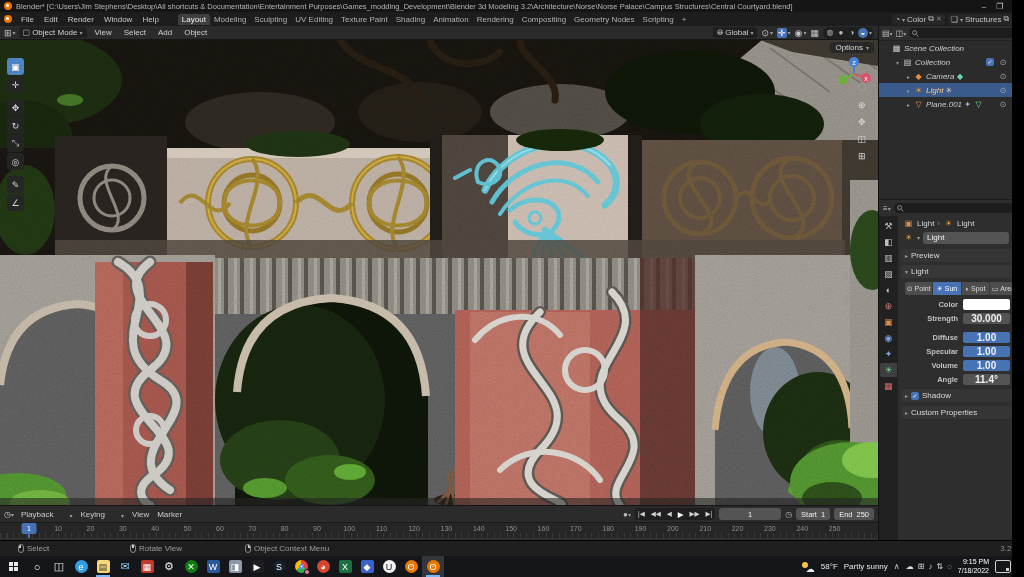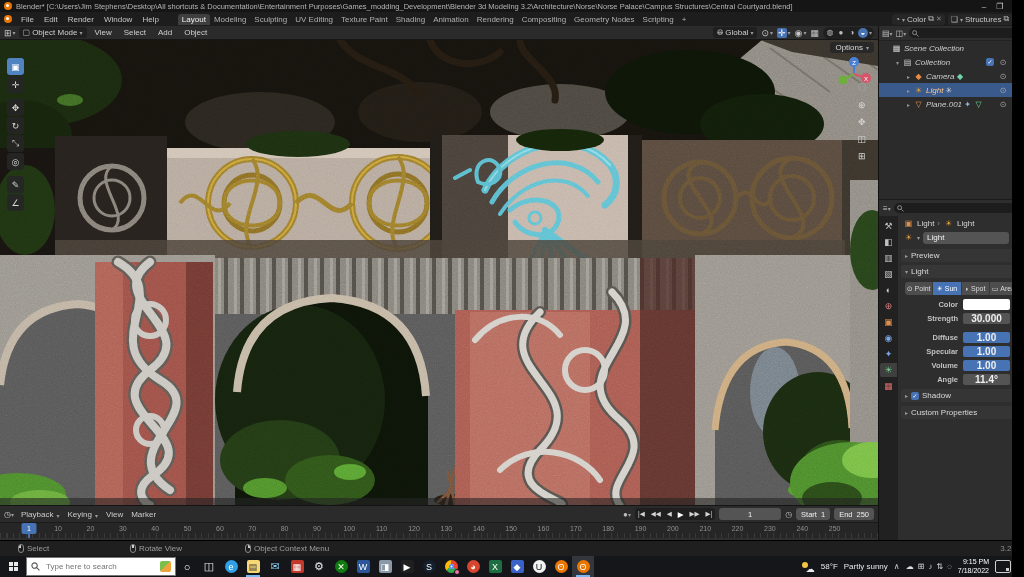--- a/index.html
+++ b/index.html
@@ -101,21 +101,21 @@
          color:#f0f0f0;font-size:10px;}
   .pvalue{background:#545454;} .pslider{background:#4772b3;} .pcolor{background:#fff;}
   .pdot{width:10px;color:#9a9a9a;text-align:center;font-size:7px;flex:0 0 auto;}
   .pchk{width:8px;height:8px;background:#4772b3;border-radius:2px;color:#fff;font-size:6px;line-height:8px;text-align:center;}
   .collapse-h{height:13px;display:flex;align-items:center;gap:3px;font-size:8px;color:#dadada;background:#353535;
               margin:4px 3px 0;border-radius:2px;padding:0 4px;}
 
   
   .timeline{left:0;top:505px;width:878px;height:35px;background:#2b2b2b;border-top:1px solid #141414;box-sizing:border-box;}
   .theader{height:16px;display:flex;align-items:center;font-size:8px;color:#ccc;padding:0 4px;gap:7px;}
-  .tmenu{display:flex;align-items:flex-end;gap:3px;}
+  .tmenu{display:flex;align-items:flex-end;gap:16px;}
   .th-right{margin-left:auto;display:flex;align-items:center;gap:4px;}
   .pb-group{display:flex;align-items:center;background:#1f1f1f;border-radius:3px;height:12px;}
   .pbbtn{padding:0 3px;color:#d5d5d5;font-size:6.5px;}
   .pbbtn.play{color:#fff;font-size:7.5px;}
   .fld{background:#545454;border-radius:3px;height:12px;display:flex;align-items:center;justify-content:center;
        gap:4px;color:#f0f0f0;font-size:7.5px;padding:0 5px;}
   .truler{position:relative;height:15px;background:#262626;border-top:1px solid #1a1a1a;overflow:hidden;}
   .truler::after{content:'';position:absolute;left:0;right:0;bottom:0;height:5px;
        background:repeating-linear-gradient(90deg,#3a3a3a 0 1px,transparent 1px 6.5px);}
   .tick{position:absolute;top:2px;transform:translateX(-50%);font-size:7px;color:#8f8f8f;}
@@ -745,28 +745,20 @@
 
   <div class="abs taskbar">
     <span class="start">
       <span class="winlogo">
           <span></span>
           <span></span>
           <span></span>
           <span></span>
         </span>
     </span>
-    <span class="tsearch">
-      <svg width="9" height="9" viewBox="0 0 10 10">
-        <circle cx="4" cy="4" r="3" fill="none" stroke="#555" stroke-width="1.2"></circle>
-        <line x1="6.3" y1="6.3" x2="9.4" y2="9.4" stroke="#555" stroke-width="1.2"></line>
-      </svg>
-      <input placeholder="Type here to search" style="">
-      <span class="hl-icon"></span>
-    </span>
     <span class="pins" id="pins">
         <span class="pin">
           <span class="pin-ic" style="background: transparent; color: rgb(255, 255, 255); font-size: 11px;">○</span>
         </span>
         <span class="pin">
           <span class="pin-ic" style="background: transparent; color: rgb(232, 232, 232); font-size: 11px;">◫</span>
         </span>
         <span class="pin">
           <span class="pin-ic" style="background: rgb(47, 159, 232); color: rgb(255, 255, 255); border-radius: 50%;">e</span>
         </span>

